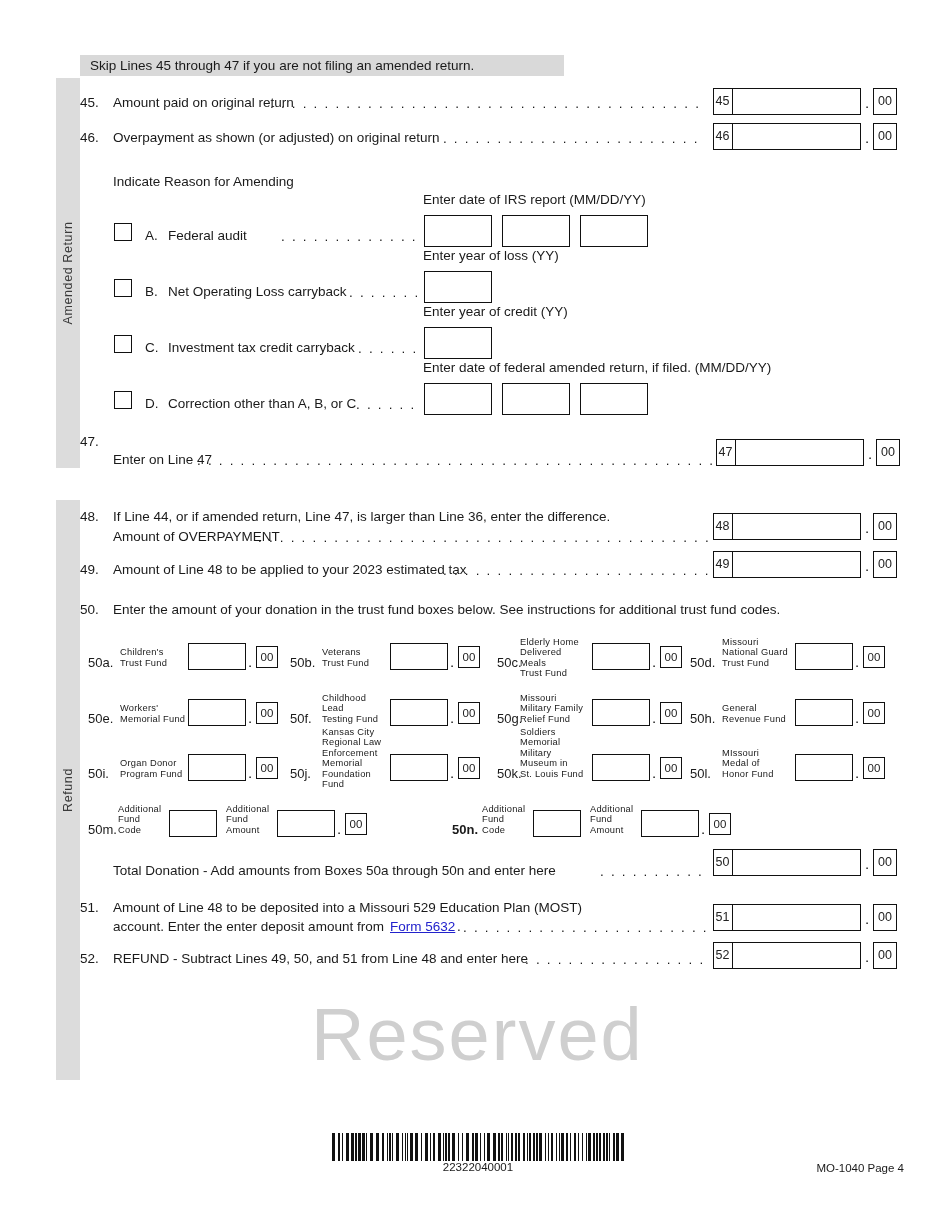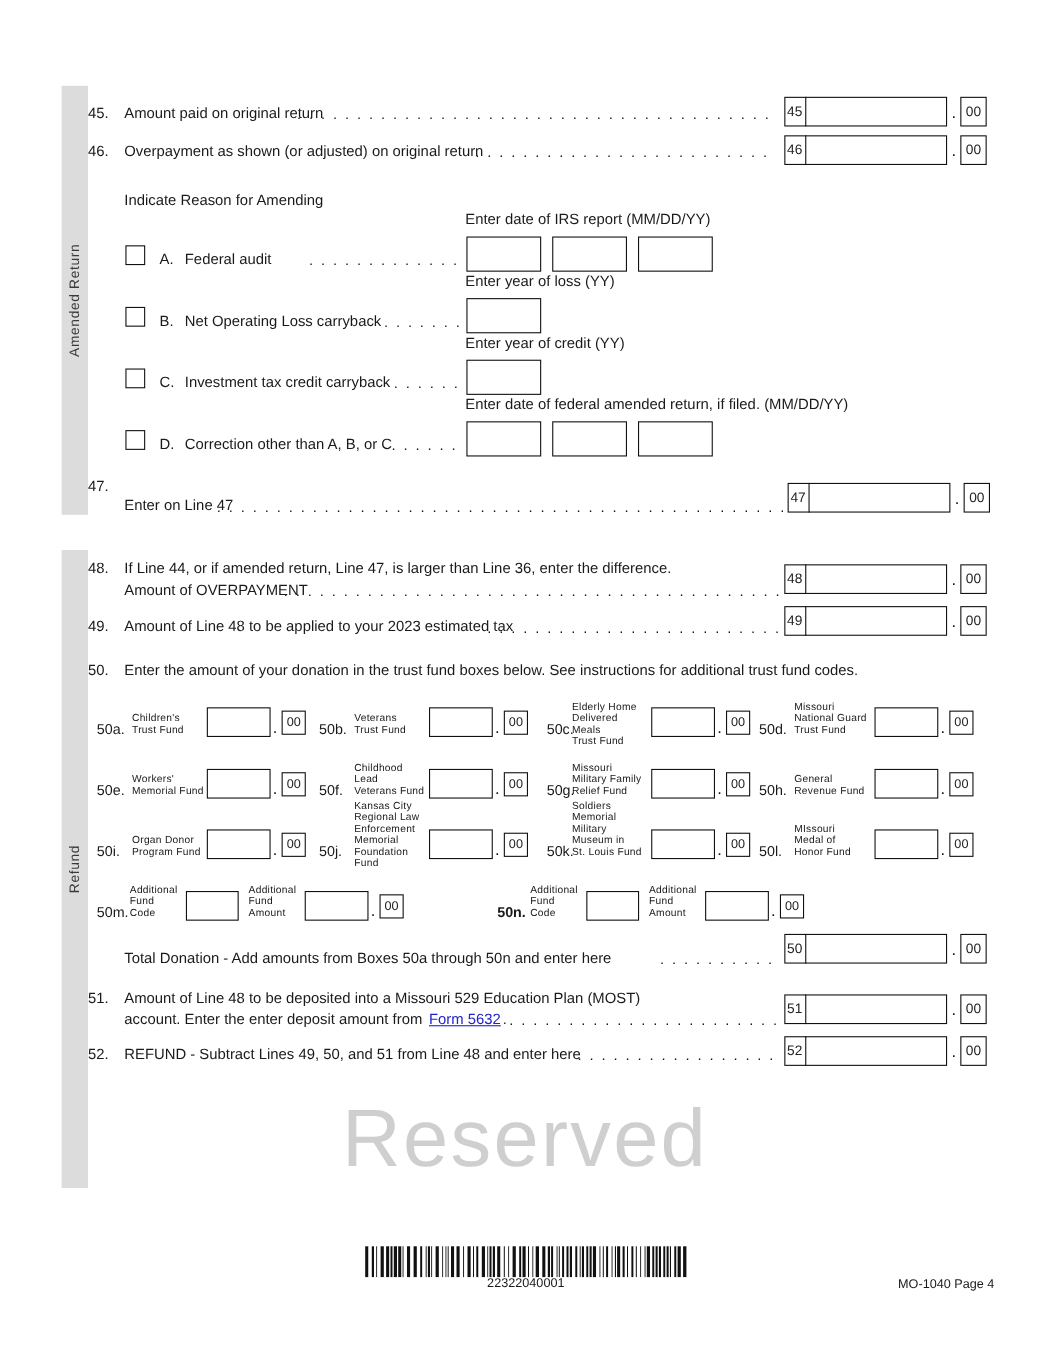--- a/index.html
+++ b/index.html
@@ -183,20 +183,23 @@
 
 <div id="page">
 
   <div class="sidebar" id="bar-amended">
     <span class="vlabel">Amended Return</span>
   </div>
   <div class="sidebar" id="bar-refund">
     <span class="vlabel">Refund</span>
   </div>
 
+  <div id="skip-strip">
+    <span class="txt">Skip Lines 45 through 47 if you are not filing an amended return.</span>
+  </div>
 
   <span class="t num" style="left:80px;top:95px;">45.</span>
   <span class="t" style="left:113px;top:95px;">Amount paid on original return</span>
   <span class="leader" style="left:270px;top:96px;width:434px;">. . . . . . . . . . . . . . . . . . . . . . . . . . . . . . . . . . . . . . . . . . . . . . .</span>
   <div class="moneybox" style="left:713px;top:88px;width:182px;">
     <div class="mainbox" style="width:148px;"></div>
     <div class="lineno">45</div>
     <span class="dot" style="left:152px;">.</span>
     <div class="cents" style="left:160px;">00</div>
   </div>
@@ -323,21 +326,21 @@
         <div>Workers'</div>
         <div>Memorial Fund</div>
       </div>
       <div class="tf-amt" style="left: 188px; top: 699px;"></div>
       <span class="tf-dot" style="left: 248px; top: 709px;">.</span>
       <div class="tf-cents" style="left: 256px; top: 702px;">00</div>
       <span class="tf-id" style="left: 290px; top: 711px;">50f.</span>
       <div class="tf-label" style="left: 322px; width: 70px; top: 692.8px;">
         <div>Childhood</div>
         <div>Lead</div>
-        <div>Veterans Fund</div>
+        <div>Testing Fund</div>
       </div>
       <div class="tf-amt" style="left: 390px; top: 699px;"></div>
       <span class="tf-dot" style="left: 450px; top: 709px;">.</span>
       <div class="tf-cents" style="left: 458px; top: 702px;">00</div>
       <span class="tf-id" style="left: 497px; top: 711px;">50g.</span>
       <div class="tf-label" style="left: 520px; width: 70px; top: 692.8px;">
         <div>Missouri</div>
         <div>Military Family</div>
         <div>Relief Fund</div>
       </div>

